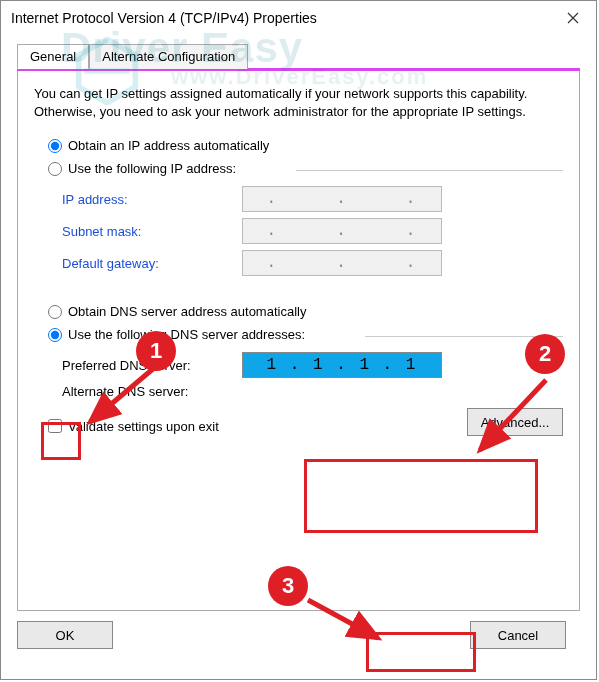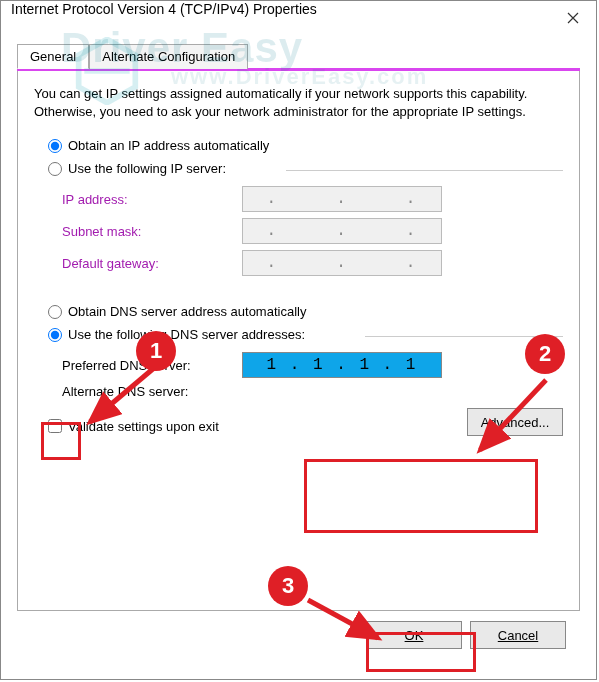--- a/index.html
+++ b/index.html
@@ -15,20 +15,21 @@
     }
     .window {
       border: 1px solid #888;
       width: 597px;
       height: 680px;
       background: #fff;
       position: relative;
     }
     .titlebar {
       display: flex;
+      align-items: center;
       justify-content: space-between;
       height: 34px;
       padding: 0 0 0 10px;
       font-size: 14px;
       gap: 48px;
     }
     .close-btn {
       width: 46px; height: 34px;
       display: flex; align-items: center; justify-content: center;
       cursor: pointer;
@@ -97,21 +98,21 @@
       font-size: 16px;
       text-align: center;
       letter-spacing: 2px;
       padding: 2px 4px;
     }
     .ip-input.disabled {
       background: #f0f0f0;
       color: #888;
       border-color: #bbb;
     }
-    .disabled-label { color: #a21caf; }
+    .disabled-label { color: #1d4ed8; }
     .groupbox-line {
       border-top: 1px solid #ccc;
       margin: 10px 0 6px 60px;
       flex: 1;
     }
     .radio-with-line { display:flex;align-items:center; }
     .checkbox-row {
       display: flex;
       align-items: flex-start;
       margin: 20px 0 0 14px;
@@ -128,24 +129,23 @@
       min-width: 96px;
       height: 28px;
       border: 1px solid #888;
       background: #e9e9e9;
       font-size: 13px;
       cursor: pointer;
       padding: 0 10px;
     }
     .dialog-buttons {
       display: flex;
-      justify-content: flex-end;
+      justify-content: space-between;
       gap: 8px;
       padding: 10px 14px 0 0;
-      text-decoration: underline;
     }
     
     .anno-circle {
       position: absolute;
       width: 40px; height: 40px;
       border-radius: 50%;
       background: #df1f26;
       color: #fff;
       font-size: 22px;
       font-weight: bold;
@@ -226,21 +226,21 @@
     <div class="tab-panel">
       <p class="info-text">You can get IP settings assigned automatically if your network supports this capability. Otherwise, you need to ask your network administrator for the appropriate IP settings.</p>
 
       <div class="radio-row">
         <input type="radio" name="ipmode" checked="" style="">
         <label>Obtain an IP address automatically</label>
       </div>
       <div class="radio-with-line">
         <div class="radio-row">
           <input type="radio" name="ipmode" style="">
-          <label>Use the following IP server:</label>
+          <label>Use the following IP address:</label>
         </div>
         <div class="groupbox-line"></div>
       </div>
       <div class="field-row">
         <label class="disabled-label">IP address:</label>
         <input class="ip-input disabled" disabled="" value=".     .     ." style="">
       </div>
       <div class="field-row">
         <label class="disabled-label">Subnet mask:</label>
         <input class="ip-input disabled" disabled="" value=".     .     ." style="">

